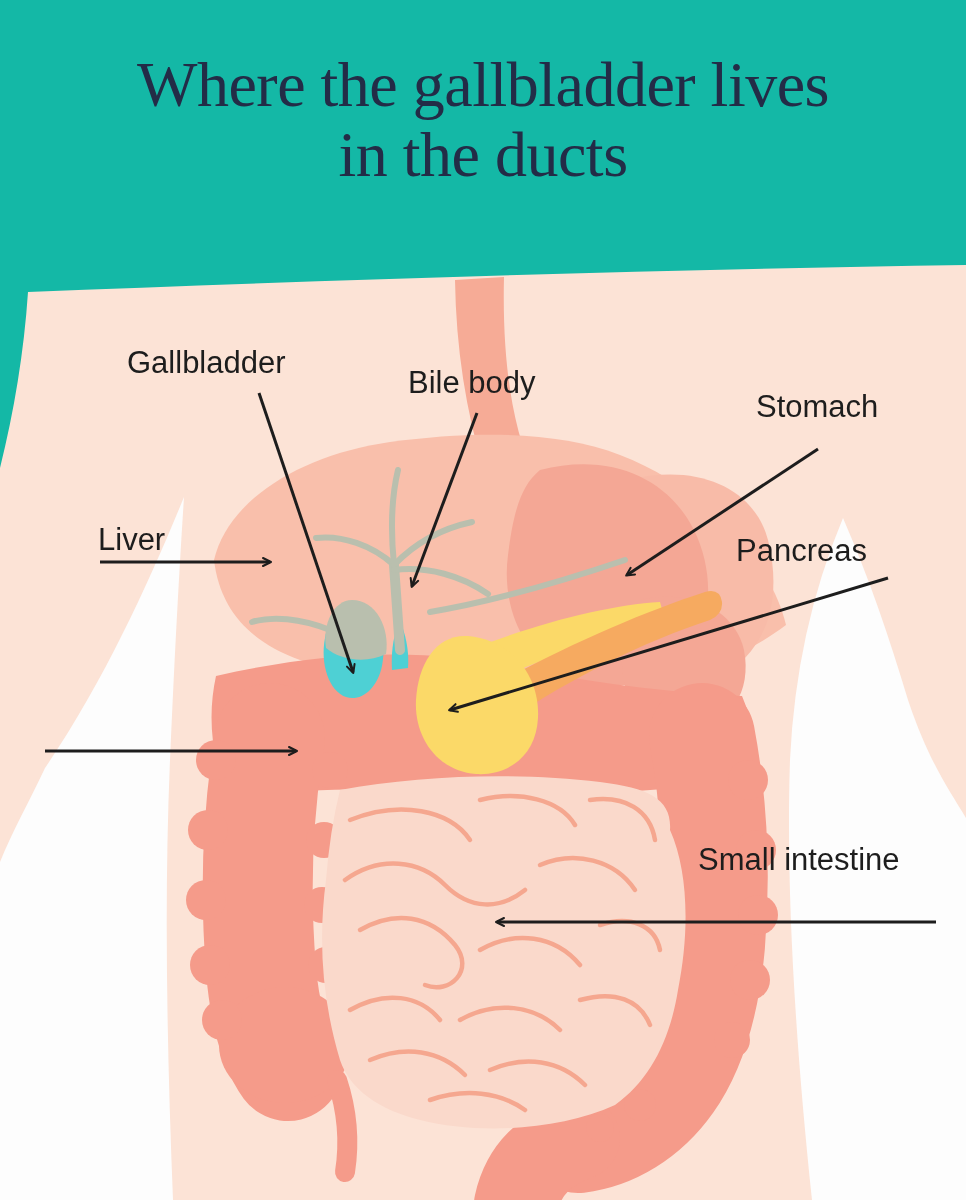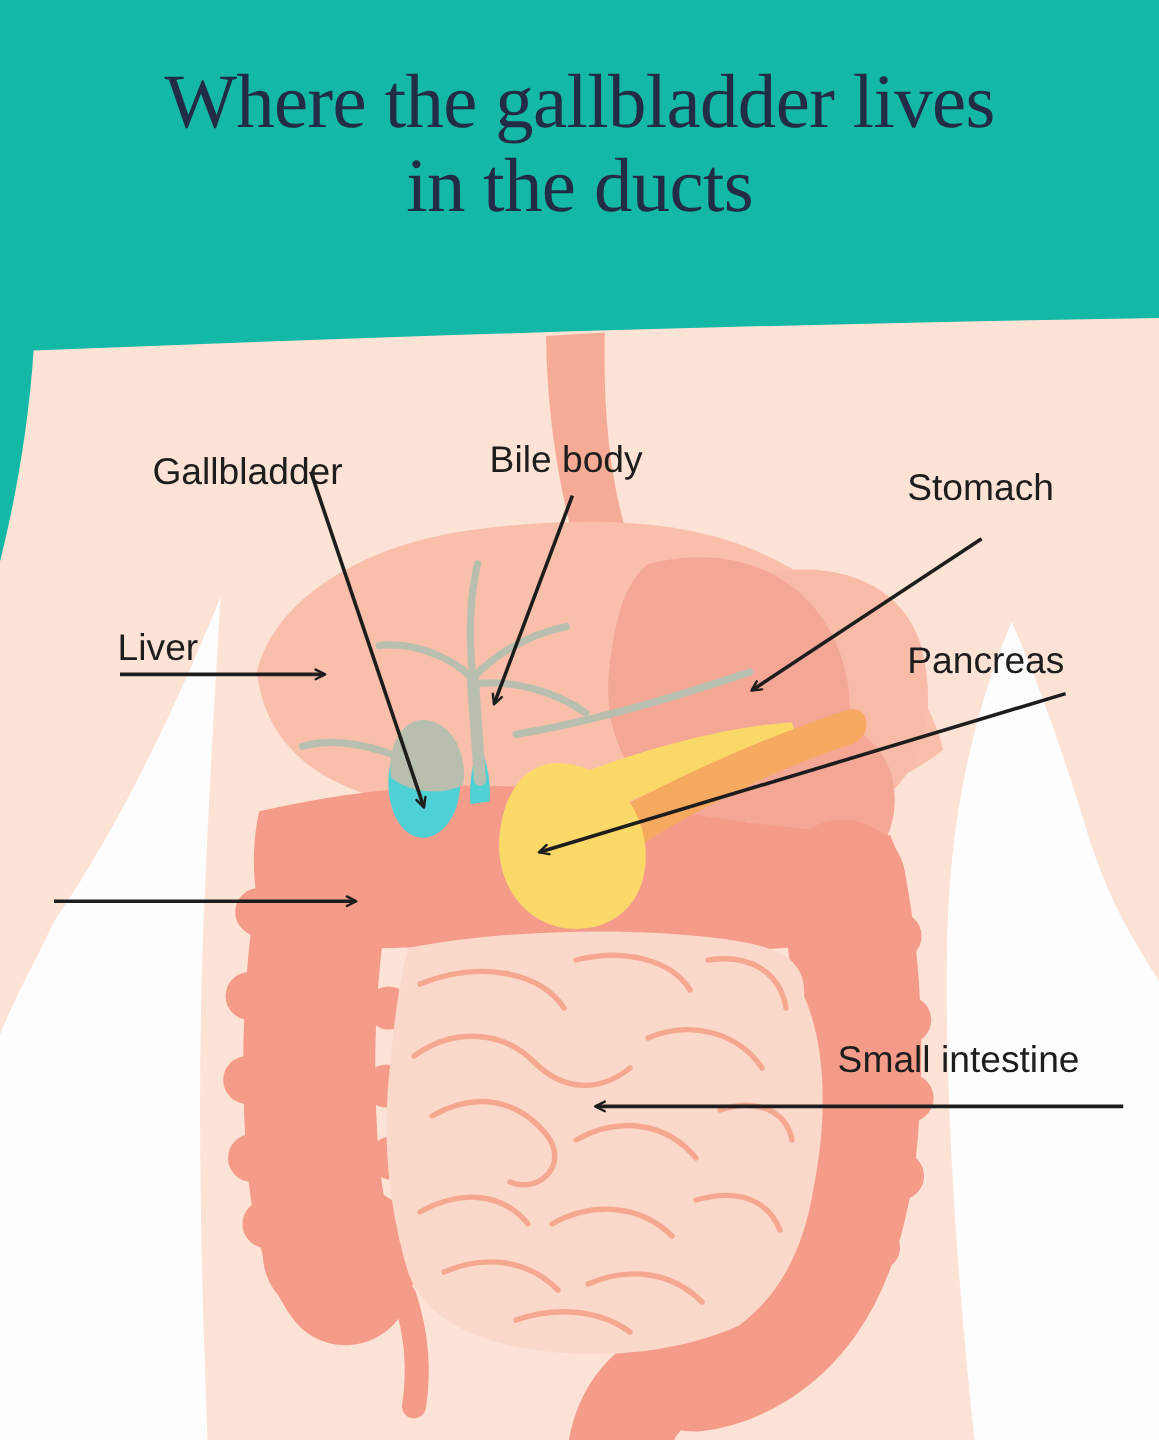--- a/index.html
+++ b/index.html
@@ -134,20 +134,20 @@
       <path d="M 45 751 L 296 751" marker-end="url(#arrowhead)"></path>
       <path d="M 936 922 L 497 922" marker-end="url(#arrowhead)"></path>
     </g>
   </svg>
 
   <div class="page-title">
     <div>Where the gallbladder lives</div>
     <div>in the ducts</div>
   </div>
 
-  <div class="label" style="left:127px;top:346px;margin-top:30px;">Gallbladder</div>
+  <div class="label" style="left:127px;top:346px;">Gallbladder</div>
   <div class="label" style="left:408px;top:366px;">Bile body</div>
   <div class="label" style="left:756px;top:390px;">Stomach</div>
-  <div class="label" style="left:756px;top:534px;">Pancreas</div>
+  <div class="label" style="left:736px;top:534px;">Pancreas</div>
   <div class="label" style="left:98px;top:511px;margin-top:12px;">Liver</div>
-  <div class="label" style="left:698px;top:866px;">Small intestine</div>
+  <div class="label" style="left:698px;top:843px;">Small intestine</div>
 
 </div>
 
 </body></html>

